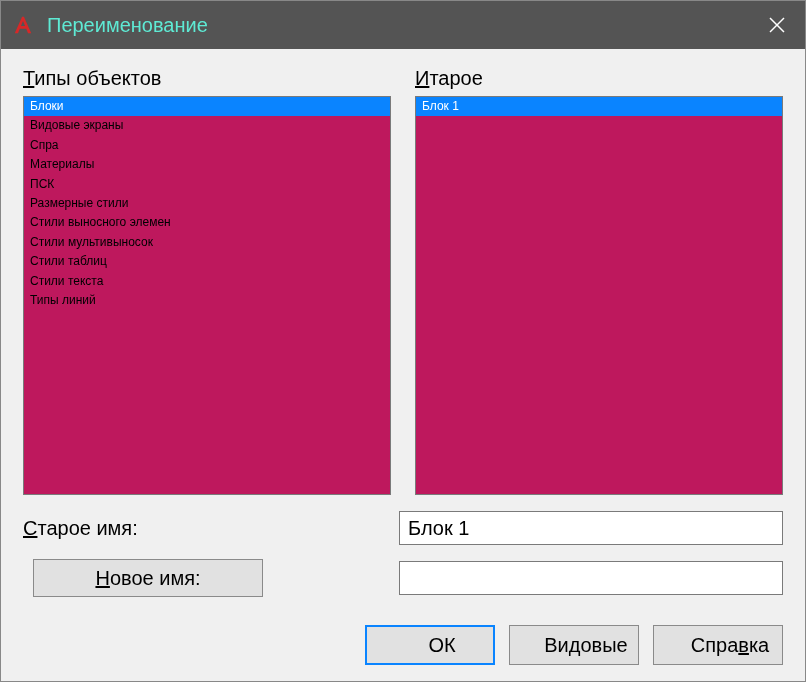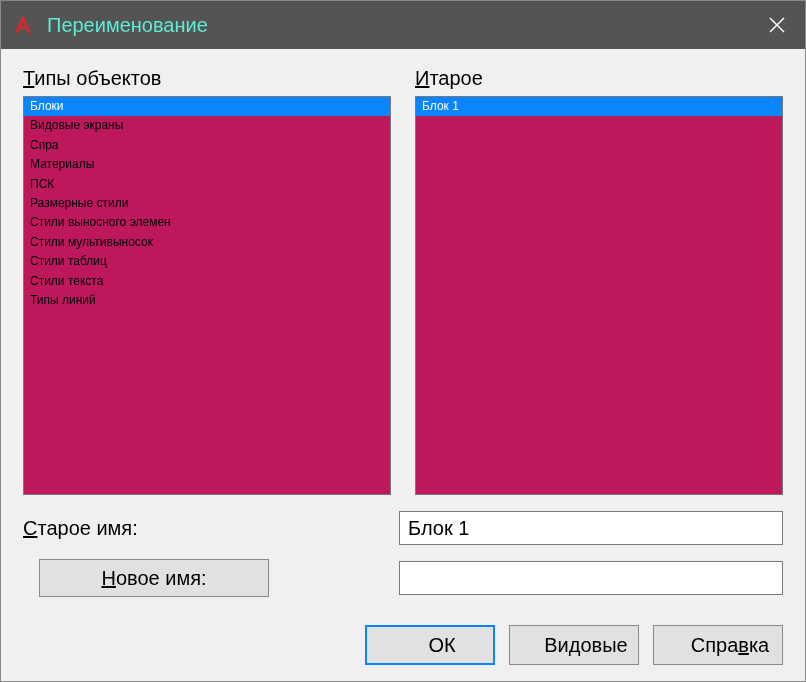--- a/index.html
+++ b/index.html
@@ -122,21 +122,21 @@
     .btn-label {
       width: 230px;
       height: 38px;
       background: #e1e1e1;
       border: 1px solid #8a8a8a;
       display: flex;
       align-items: center;
       justify-content: center;
       font-size: 20px;
       cursor: pointer;
-      margin-left: 16px;
+      margin-left: 10px;
     }
     .btn-label .ul {
       text-decoration: underline;
     }
     .text-input {
       flex: 1;
       height: 34px;
       border: 1px solid #7a7a7a;
       background: #fff;
       padding: 2px 8px;

